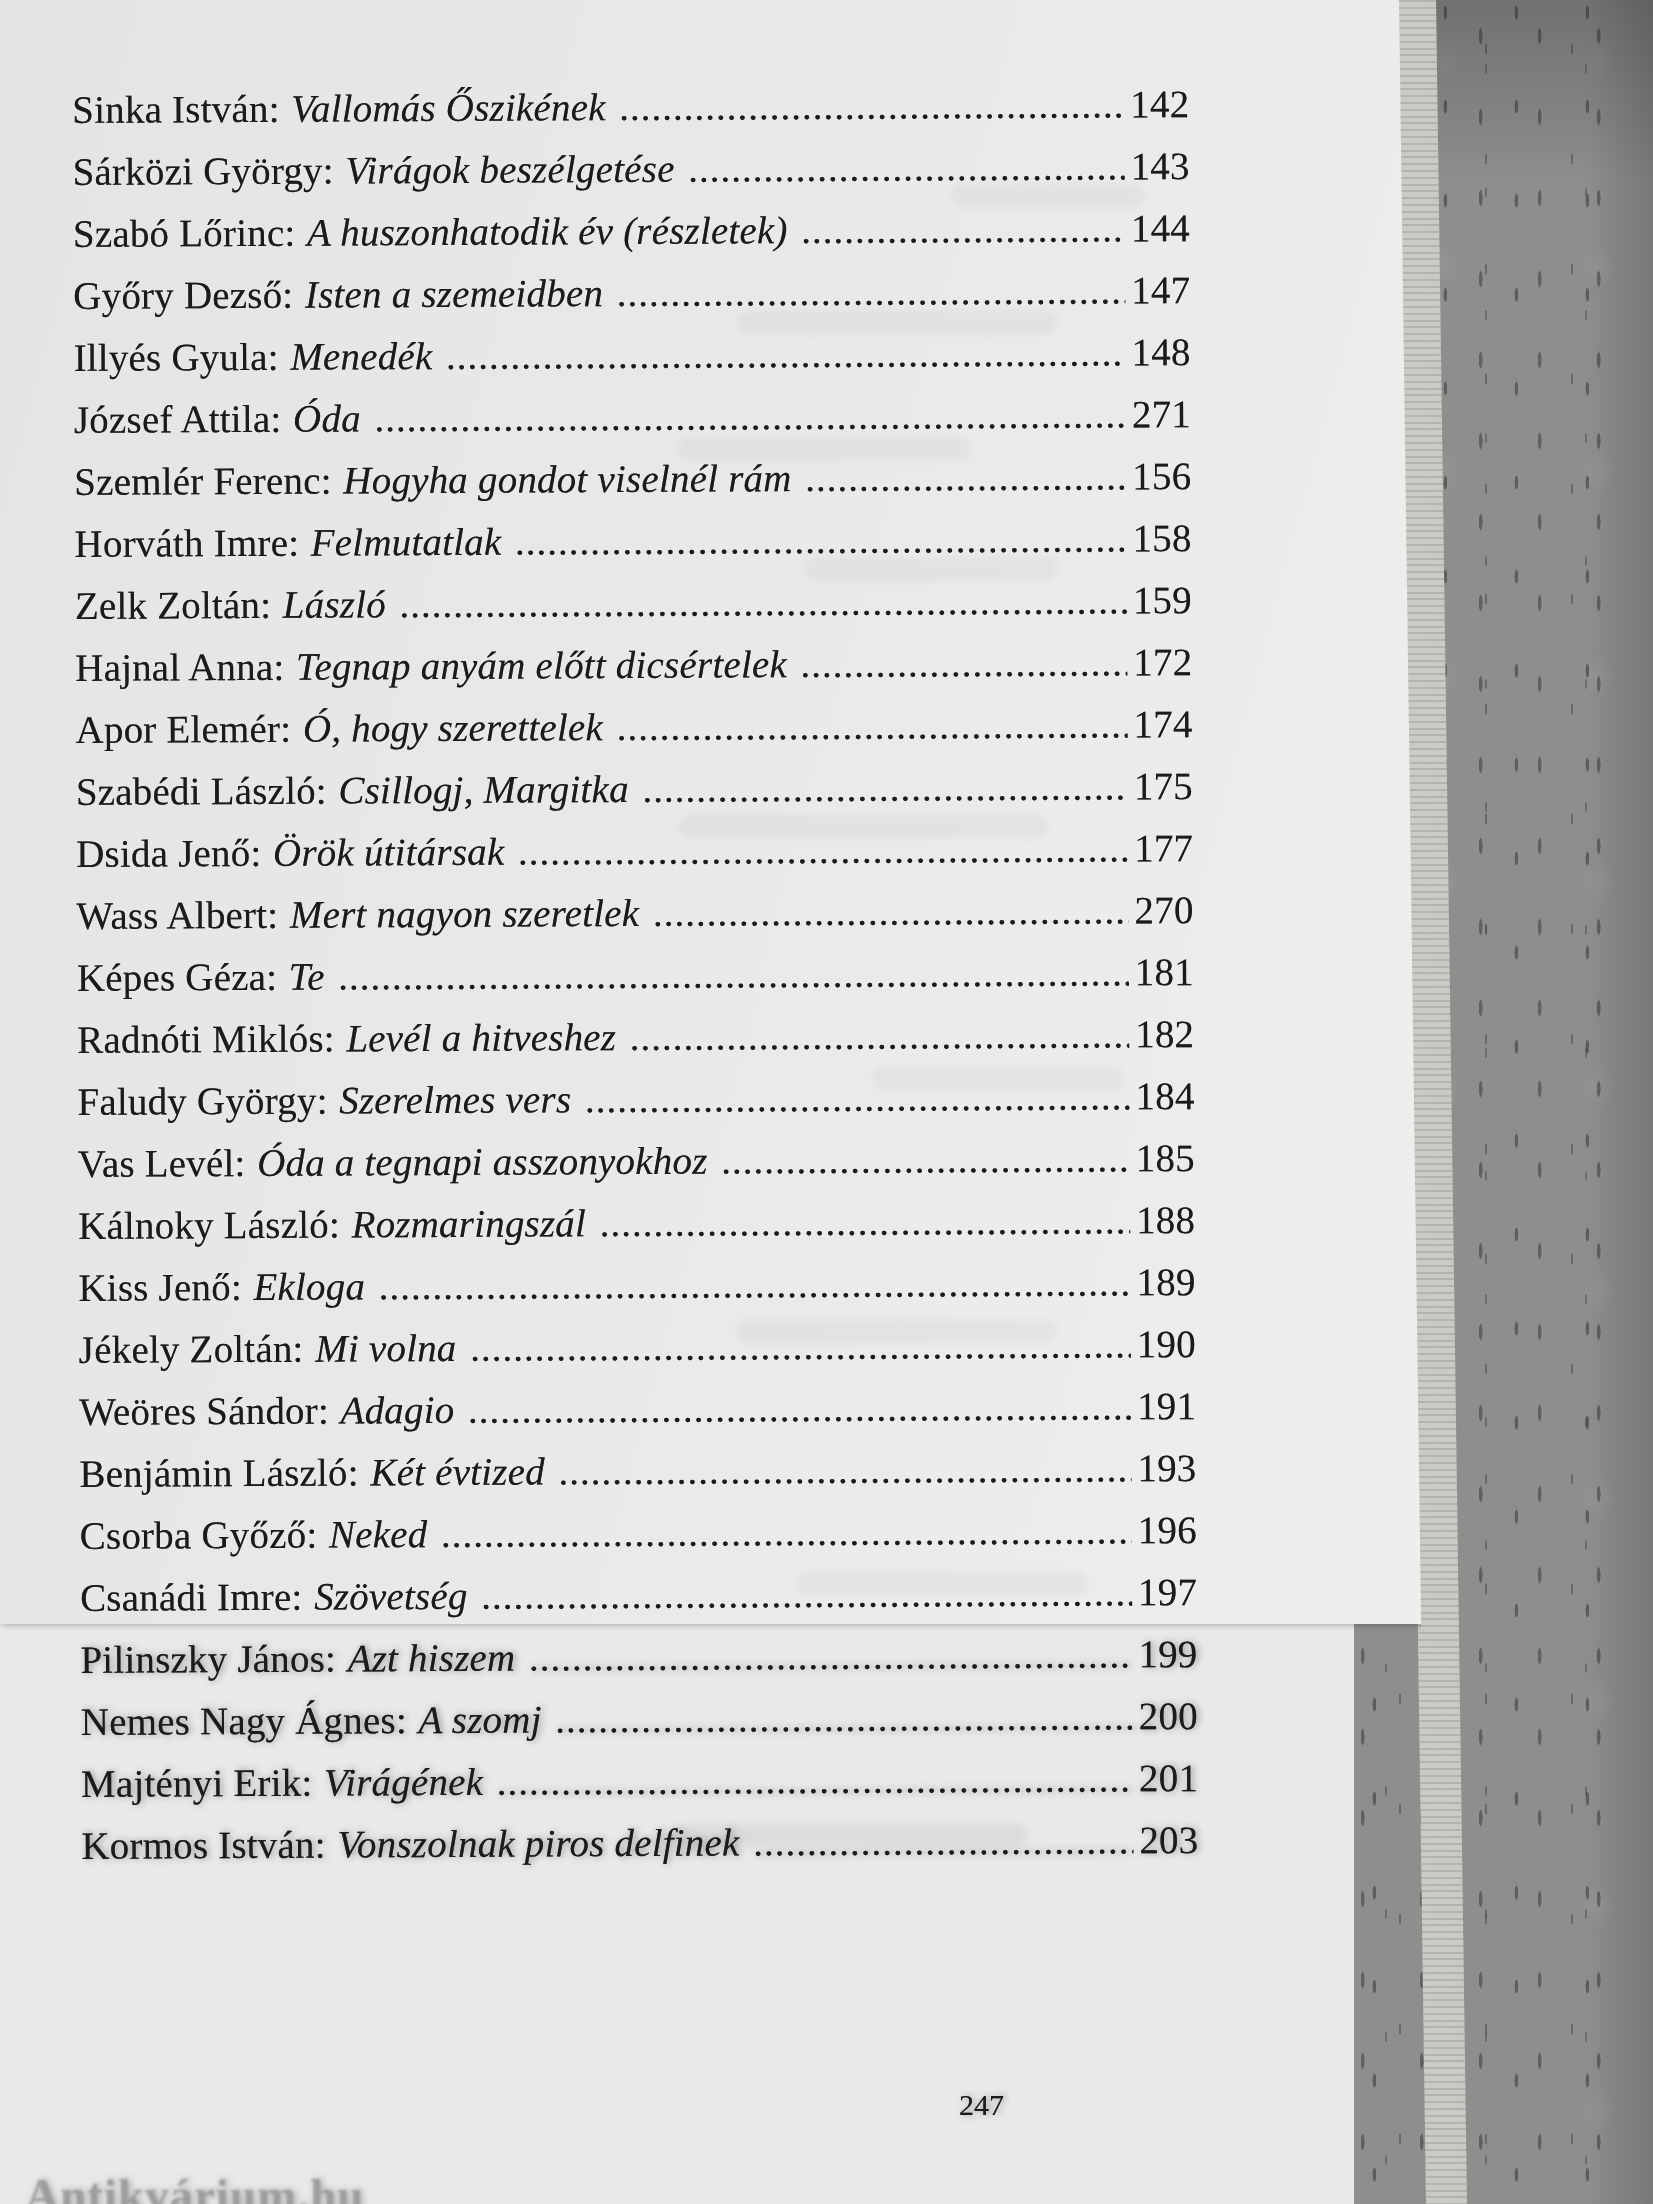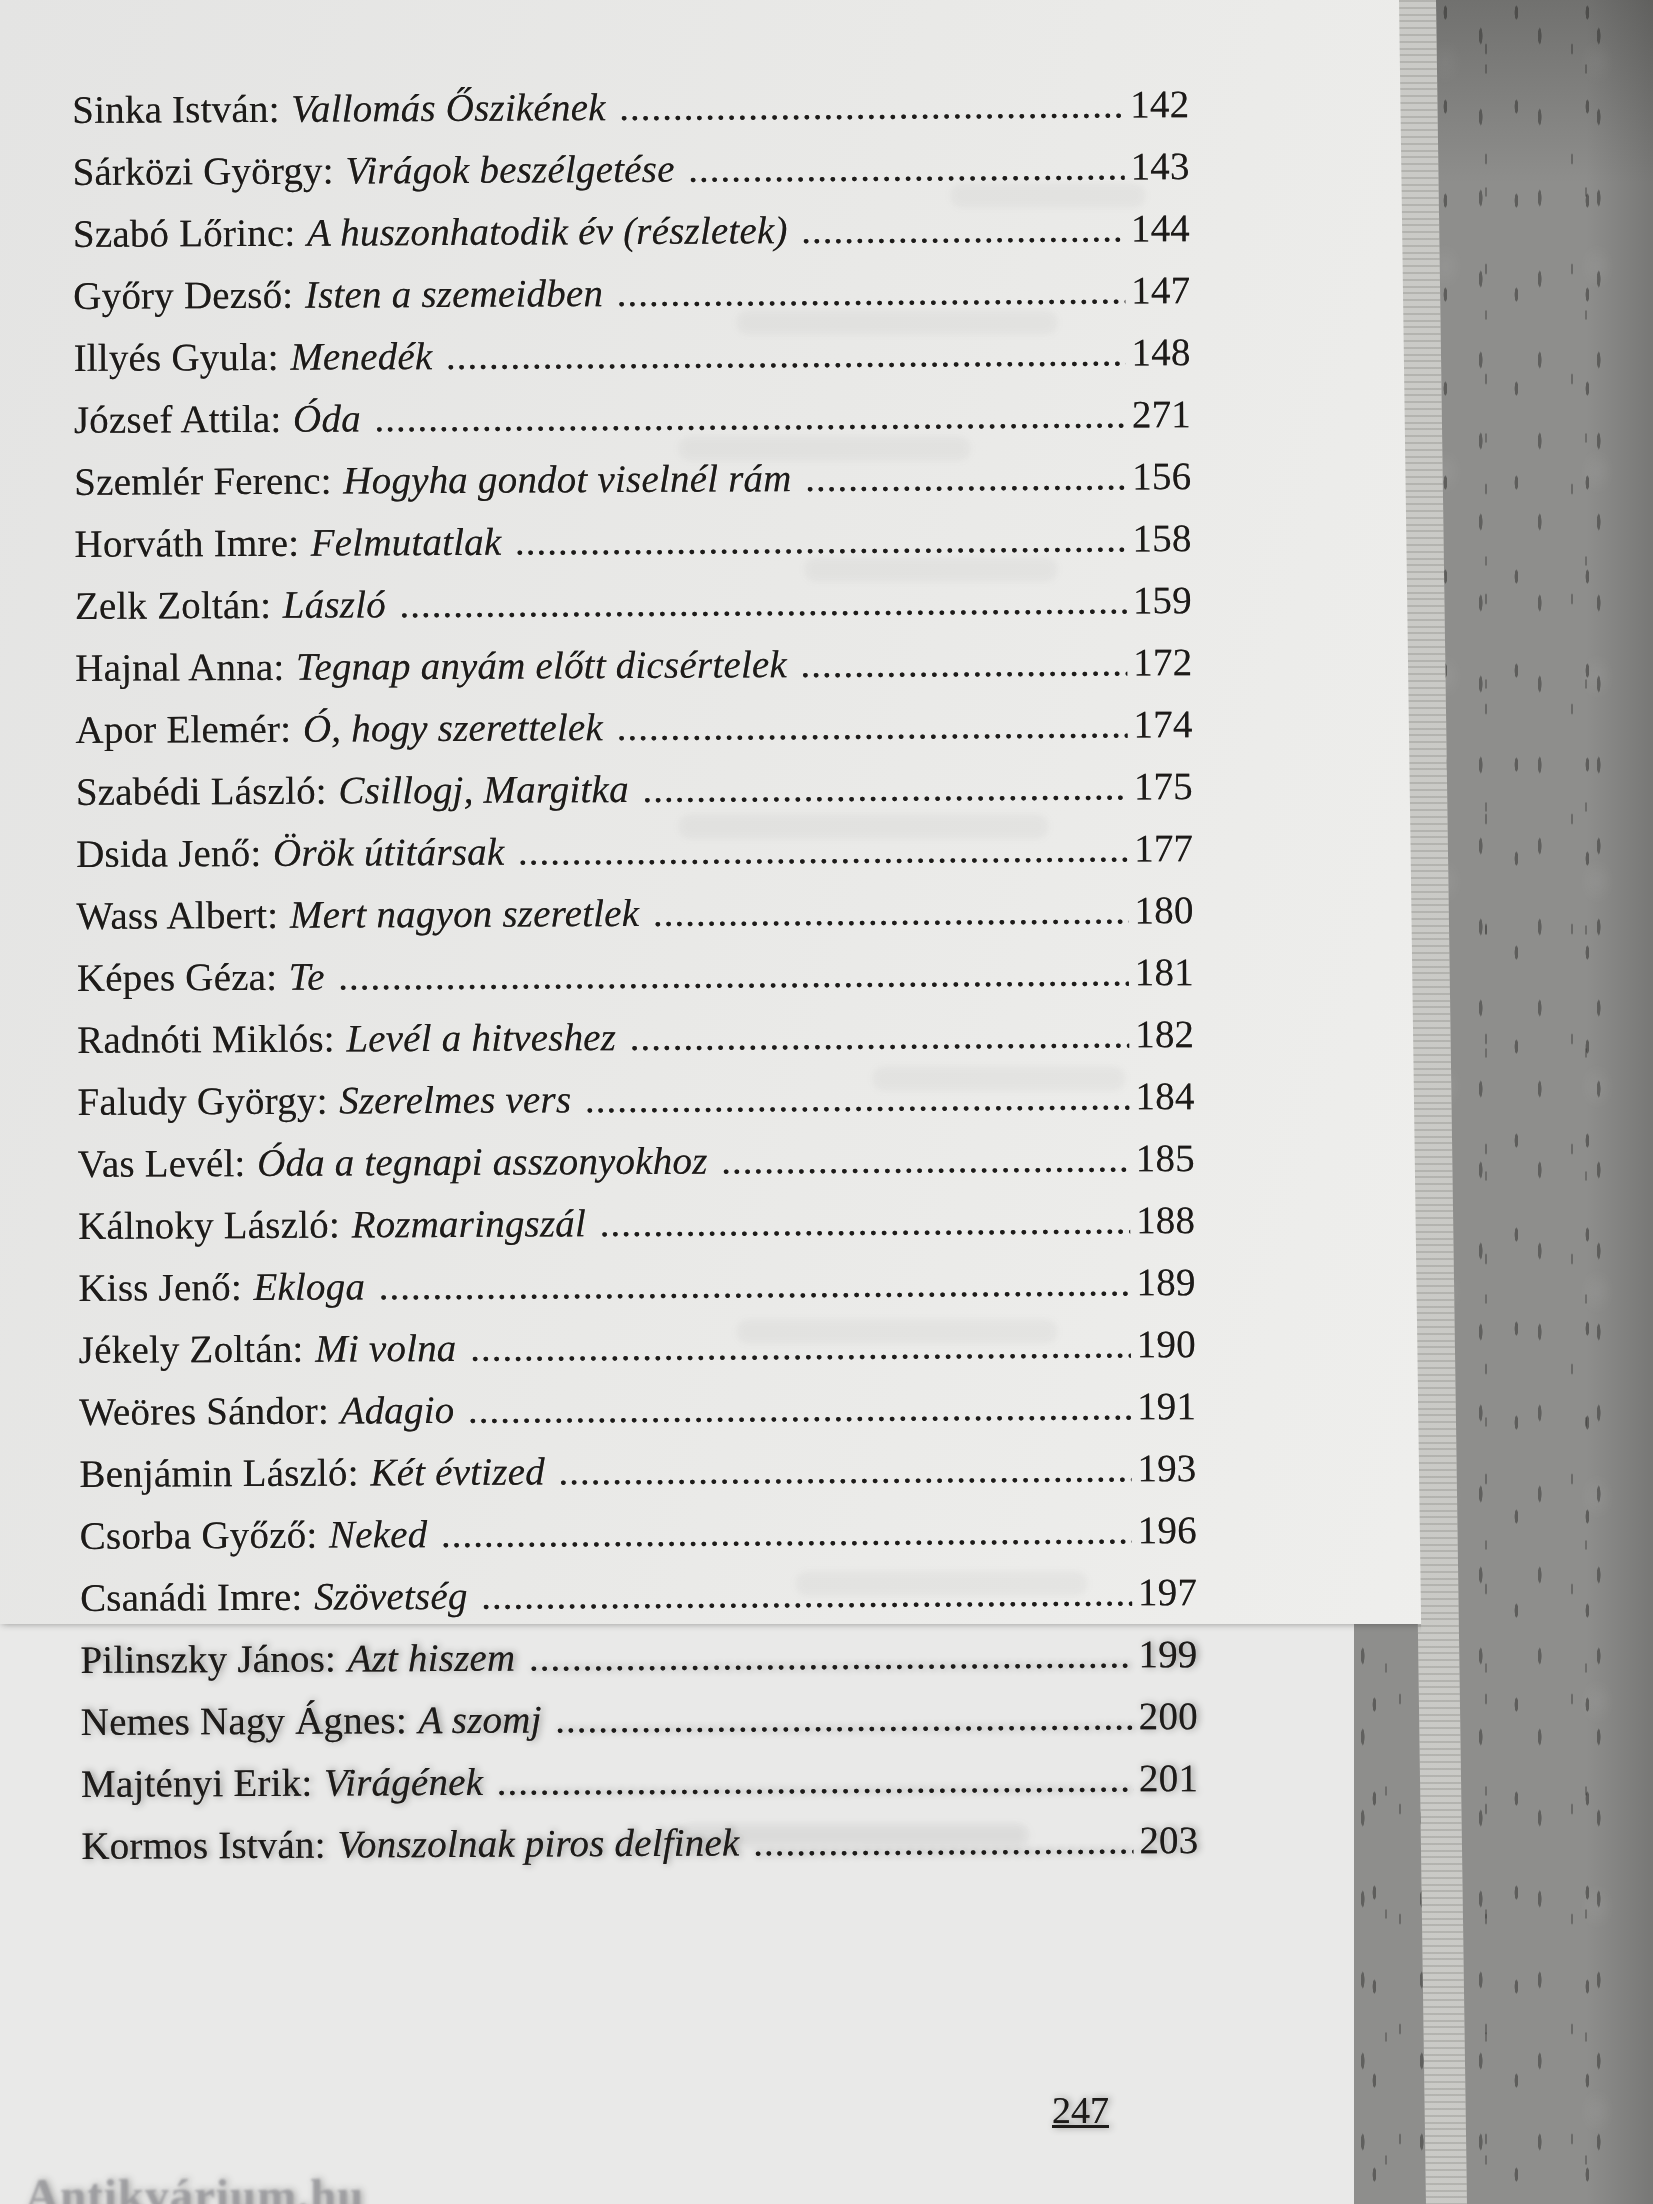--- a/index.html
+++ b/index.html
@@ -44,22 +44,22 @@
     transform:rotate(-0.3deg);transform-origin:58px 58px;
     color:#1d1b19;font-size:39px;letter-spacing:0.2px;
     text-shadow:0 0 0.6px rgba(25,23,21,.65);
   }
   .row{display:flex;align-items:baseline;line-height:62px;white-space:nowrap;}
   .author{flex:0 0 auto;}
   .title{flex:0 1 auto;font-style:italic;margin-left:11.6px;}
   .dots{flex:1 1 0;min-width:15.5px;overflow:hidden;margin-left:13.6px;letter-spacing:1px;}
   .pg{flex:0 0 auto;min-width:64px;text-align:left;padding-left:5.8px;}
   .pagenum{
-    position:absolute;top:2088px;left:959px;width:243px;text-align:center;
-    font-size:38px;color:#1d1b19;text-shadow:0 0 0.6px rgba(25,23,21,.65);text-decoration:underline;
+    position:absolute;top:2088px;left:959px;width:243px;text-align:left;
+    font-size:30px;color:#1d1b19;text-shadow:0 0 0.6px rgba(25,23,21,.65);
   }
   .watermark{
     position:absolute;left:25px;top:2168px;
     font-size:47px;font-weight:bold;letter-spacing:1px;
     color:#96969a;opacity:.8;filter:blur(1.2px);
   }
   .ghost{
     position:absolute;height:23px;border-radius:11.6px;
     background:rgba(105,105,100,.06);filter:blur(3.9px);
   }
@@ -158,21 +158,21 @@
           <div class="row">
             <span class="author">Dsida Jenő:</span>
             <span class="title">Örök útitársak</span>
             <span class="dots">............................................................................................................................................</span>
             <span class="pg">177</span>
           </div>
           <div class="row">
             <span class="author">Wass Albert:</span>
             <span class="title">Mert nagyon szeretlek</span>
             <span class="dots">............................................................................................................................................</span>
-            <span class="pg">180</span>
+            <span class="pg">270</span>
           </div>
           <div class="row">
             <span class="author">Képes Géza:</span>
             <span class="title">Te</span>
             <span class="dots">............................................................................................................................................</span>
             <span class="pg">181</span>
           </div>
           <div class="row">
             <span class="author">Radnóti Miklós:</span>
             <span class="title">Levél a hitveshez</span>

